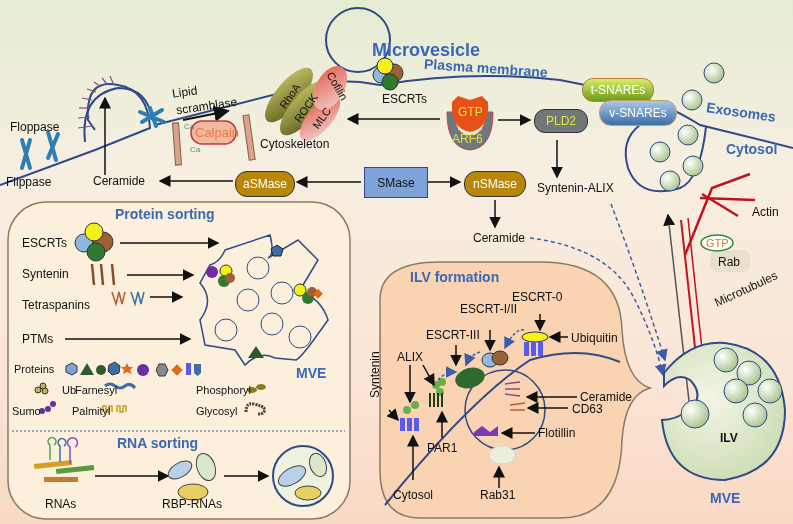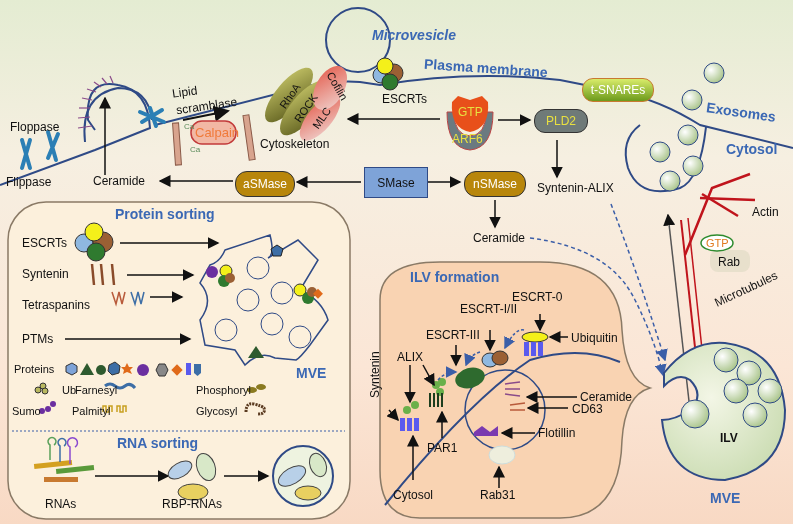--- a/index.html
+++ b/index.html
@@ -296,21 +296,21 @@
   <path d="M664,373 Q690,340 725,343 Q780,350 785,410 Q785,470 725,480 Q668,480 662,420 Q675,420 690,410 Q705,395 690,380 Q678,372 664,386 z" fill="url(#mveg)" stroke="#2f4a86" stroke-width="2"></path>
   <circle cx="716" cy="348" r="0" fill="none"></circle>
   <circle cx="726" cy="360" r="12" fill="url(#ves)" stroke="#2f4a86"></circle>
   <circle cx="749" cy="373" r="12" fill="url(#ves)" stroke="#2f4a86"></circle>
   <circle cx="770" cy="391" r="12" fill="url(#ves)" stroke="#2f4a86"></circle>
   <circle cx="736" cy="391" r="12" fill="url(#ves)" stroke="#2f4a86"></circle>
   <circle cx="695" cy="414" r="14" fill="url(#ves)" stroke="#2f4a86"></circle>
   <circle cx="755" cy="415" r="12" fill="url(#ves)" stroke="#2f4a86"></circle>
 </svg>
 
-<div class="blue-title" style="left:372px;top:27px;font-size:14px;font-style:italic;">Microvesicle</div>
+<div class="blue-title" style="left:372px;top:40px;font-size:18px;">Microvesicle</div>
 <div class="blue-title" style="left:424px;top:60px;font-size:14px;transform:rotate(4deg);">Plasma membrane</div>
 <div class="blue-title" style="left:706px;top:104px;font-size:14px;transform:rotate(8deg);">Exosomes</div>
 <div class="blue-title" style="left:726px;top:141px;font-size:14px;">Cytosol</div>
 <div class="blue-title" style="left:115px;top:206px;font-size:14px;">Protein sorting</div>
 <div class="blue-title" style="left:117px;top:435px;font-size:14px;">RNA sorting</div>
 <div class="blue-title" style="left:410px;top:269px;font-size:14px;">ILV formation</div>
 <div class="blue-title" style="left:296px;top:365px;font-size:14px;">MVE</div>
 <div class="blue-title" style="left:710px;top:490px;font-size:14px;">MVE</div>
 <div class="lbl" style="left:720px;top:431px;font-weight:bold;">ILV</div>
 
@@ -326,20 +326,21 @@
 <div class="lbl" style="left:276px;top:90px;transform:rotate(-55deg);font-size:11px;">RhoA</div>
 <div class="lbl" style="left:290px;top:102px;transform:rotate(-55deg);font-size:11px;">ROCK</div>
 <div class="lbl" style="left:322px;top:80px;transform:rotate(60deg);font-size:11px;">Cofilin</div>
 <div class="lbl" style="left:310px;top:112px;transform:rotate(-55deg);font-size:11px;">MLC</div>
 <div class="lbl" style="left:382px;top:92px;">ESCRTs</div>
 <div class="lbl" style="left:458px;top:105px;color:#e8e040;font-size:12px;">GTP</div>
 <div class="lbl" style="left:452px;top:132px;color:#e8e040;font-size:12px;">ARF6</div>
 
 <div class="pill" style="left:534px;top:109px;width:52px;height:22px;border-radius:11px;background:#6f7a78;border:1.5px solid #333;color:#e8e040;">PLD2</div>
 <div class="pill" style="left:582px;top:78px;width:70px;height:22px;border-radius:11px;background:linear-gradient(#d9ec6a,#6c9a1c);border:1.5px solid #c87a30;color:#fff;">t-SNAREs</div>
+<div class="pill" style="left:599px;top:100px;width:76px;height:24px;border-radius:12px;background:linear-gradient(#a8c8e8,#3d6ea6);border:1.5px solid #c8a060;color:#fff;">v-SNAREs</div>
 
 <div class="pill" style="left:235px;top:171px;width:58px;height:24px;border-radius:12px;background:#b8860b;border:1.5px solid #333;color:#fff;">aSMase</div>
 <div class="pill" style="left:364px;top:167px;width:62px;height:29px;background:#7ea3d8;border:1.5px solid #2f4a86;color:#111;">SMase</div>
 <div class="pill" style="left:464px;top:171px;width:60px;height:24px;border-radius:12px;background:#b8860b;border:1.5px solid #333;color:#fff;">nSMase</div>
 
 <div class="lbl" style="left:537px;top:181px;">Syntenin-ALIX</div>
 <div class="lbl" style="left:473px;top:231px;">Ceramide</div>
 <div class="lbl" style="left:752px;top:205px;">Actin</div>
 <div class="lbl" style="left:706px;top:237px;color:#e07a20;font-size:11px;">GTP</div>
 <div class="lbl" style="left:718px;top:255px;">Rab</div>

